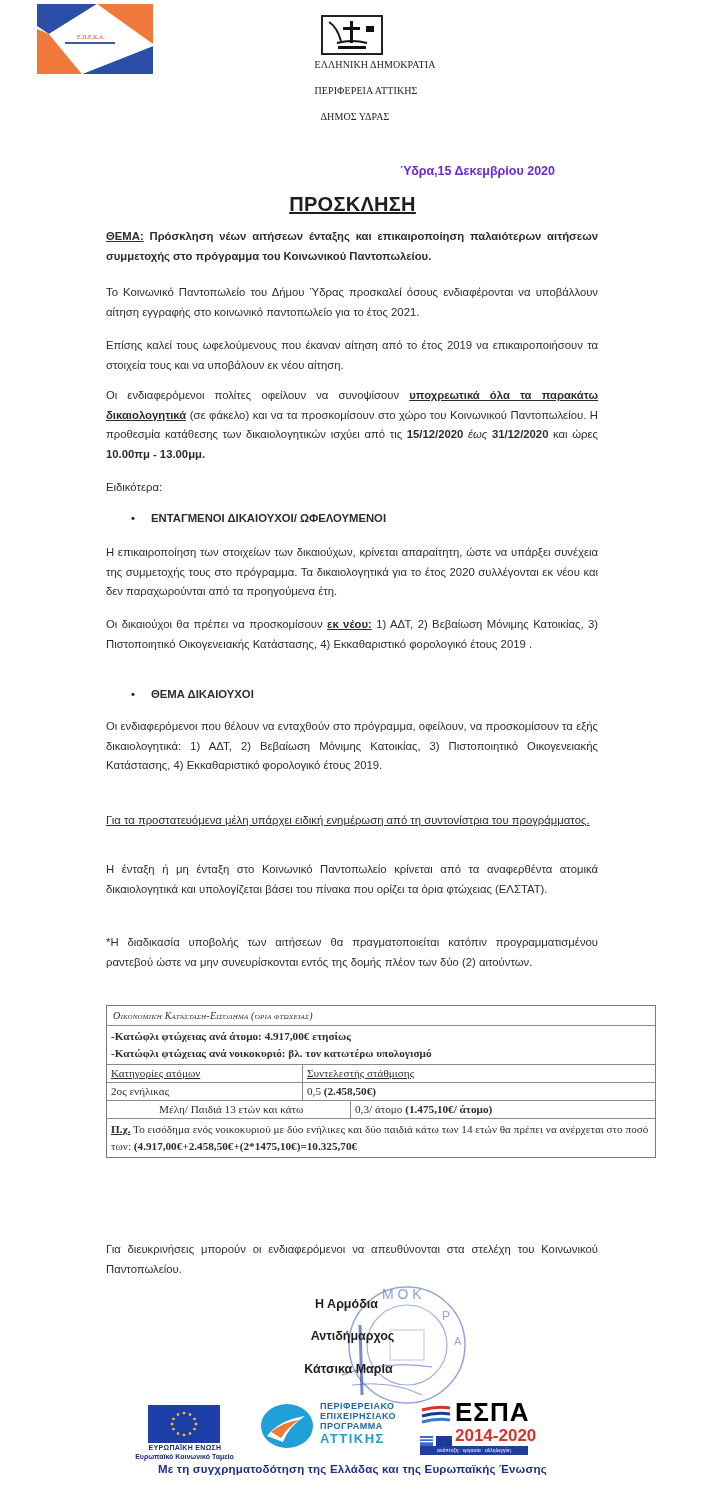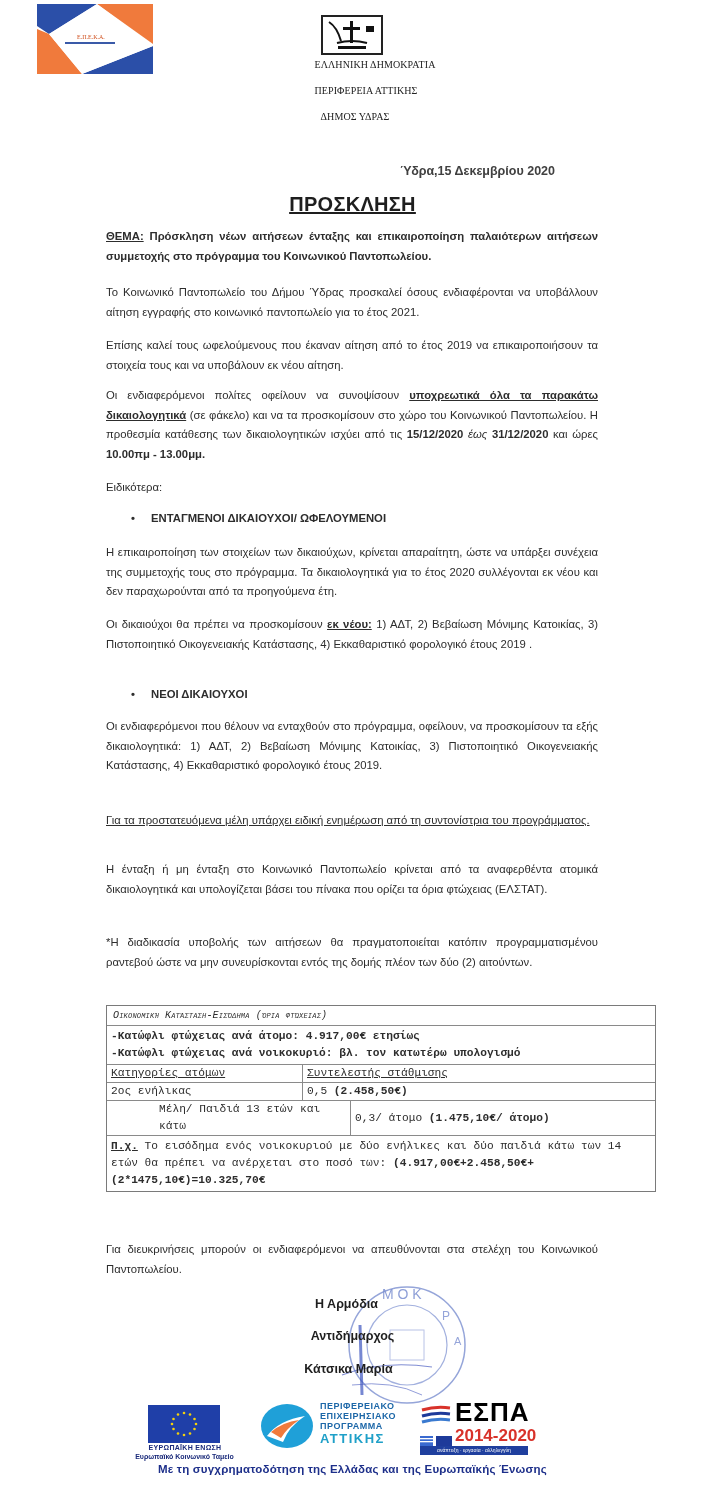--- a/index.html
+++ b/index.html
@@ -13,34 +13,34 @@
 
   
   .coat { left: 321px; top: 15px; width: 62px; height: 40px; border: 2px solid #222; background: #fff; }
   .coat svg { width: 58px; height: 36px; display: block; }
 
   .serif-head { font-family: "Liberation Serif", "DejaVu Serif", serif; font-size: 10px; color: #222; text-align: center; width: 200px; letter-spacing: 0.1px; }
   .h1 { left: 275px; top: 59px; }
   .h2 { left: 266px; top: 85px; }
   .h3 { left: 255px; top: 111px; }
 
-  .date { left: 400px; top: 164px; font-family: "Liberation Sans", sans-serif; font-weight: bold; font-size: 12.5px; color: #404040; }
+  .date { left: 400px; top: 164px; font-family: "Liberation Sans", sans-serif; font-weight: bold; font-size: 12.5px; color: #6d28d9; }
 
   .title { left: 0; width: 705px; top: 193px; text-align: center; font-family: "Liberation Sans", sans-serif; font-weight: bold; font-size: 20px; text-decoration: underline; color: #1e1e1e; letter-spacing: 0.3px; }
 
   .body { left: 106px; width: 492px; font-family: "Liberation Sans", sans-serif; font-size: 11.3px; line-height: 19.5px; color: #2d2d2d; text-align: justify; }
   .body.bold { font-weight: bold; }
   .u { text-decoration: underline; }
   .b { font-weight: bold; }
 
   .bullet { left: 131px; font-family: "Liberation Sans", sans-serif; font-size: 11.3px; font-weight: bold; color: #2d2d2d; }
   .bullet .dot { display: inline-block; width: 20px; }
 
   
-  .tbl { left: 106px; top: 1005px; width: 550px; border: 1px solid #7a7a7a; font-family: Liberation Mono, monospace; font-size: 11.2px; color: #2d2d2d; }
+  .tbl { left: 106px; top: 1005px; width: 550px; border: 1px solid #7a7a7a; font-family: Liberation Serif, serif; font-size: 11.2px; color: #2d2d2d; }
   .tbl .row { border-top: 1px solid #8a8a8a; display: flex; }
   .tbl .row:first-child { border-top: none; }
   .tbl .cell { padding: 0 4px; }
   .tbl .hdr { font-style: italic; font-size: 10px; letter-spacing: 0.2px; padding: 4px 6px; font-variant: small-caps; }
   .tbl .c1 { width: 196px; border-right: 1px solid #8a8a8a; }
   .tbl .c2 { flex: 1; }
   .tbl .line { line-height: 17px; }
 
   
   .sig { left: 0; width: 705px; text-align: center; font-family: "Liberation Sans", sans-serif; font-weight: bold; font-size: 12.5px; color: #1e1e1e; }
@@ -120,21 +120,21 @@
   <span class="dot">•</span><span>ΕΝΤΑΓΜΕΝΟΙ ΔΙΚΑΙΟΥΧΟΙ/ ΩΦΕΛΟΥΜΕΝΟΙ</span>
 </div>
 
 <div class="abs body" style="top:543px;">Η επικαιροποίηση των στοιχείων των δικαιούχων, κρίνεται απαραίτητη,  ώστε να υπάρξει  συνέχεια της  συμμετοχής τους στο πρόγραμμα. Τα δικαιολογητικά για το έτος 2020 συλλέγονται εκ νέου και δεν παραχωρούνται από τα προηγούμενα έτη.</div>
 
 <div class="abs body" style="top:615px;">
   <span>Οι δικαιούχοι θα πρέπει να προσκομίσουν </span><span class="u b">εκ νέου:</span><span> 1) ΑΔΤ,  2) Βεβαίωση Μόνιμης Κατοικίας, 3) Πιστοποιητικό Οικογενειακής Κατάστασης, 4) Εκκαθαριστικό φορολογικό έτους 2019 .</span>
 </div>
 
 <div class="abs bullet" style="top:688px;">
-  <span class="dot">•</span><span>ΝΕΟΙ ΔΙΚΑΙΟΥΧΟΙ</span>
+  <span class="dot">•</span><span>ΘΕΜΑ ΔΙΚΑΙΟΥΧΟΙ</span>
 </div>
 
 <div class="abs body" style="top:717px;">Οι ενδιαφερόμενοι που θέλουν να ενταχθούν στο πρόγραμμα, οφείλουν, να προσκομίσουν τα εξής δικαιολογητικά: 1) ΑΔΤ,  2) Βεβαίωση Μόνιμης Κατοικίας, 3) Πιστοποιητικό Οικογενειακής Κατάστασης, 4) Εκκαθαριστικό φορολογικό έτους 2019.</div>
 
 <div class="abs body u" style="top:811px;">Για τα προστατευόμενα μέλη υπάρχει ειδική ενημέρωση από τη συντονίστρια του προγράμματος.</div>
 
 <div class="abs body" style="top:860px;">Η ένταξη ή μη ένταξη στο Κοινωνικό Παντοπωλείο κρίνεται από τα αναφερθέντα ατομικά δικαιολογητικά και υπολογίζεται βάσει του πίνακα που ορίζει τα όρια φτώχειας (ΕΛΣΤΑΤ).</div>
 
 <div class="abs body" style="top:933px;">*Η διαδικασία υποβολής των αιτήσεων θα πραγματοποιείται κατόπιν προγραμματισμένου ραντεβού  ώστε να μην συνευρίσκονται εντός της δομής πλέον των δύο (2) αιτούντων.</div>
 

